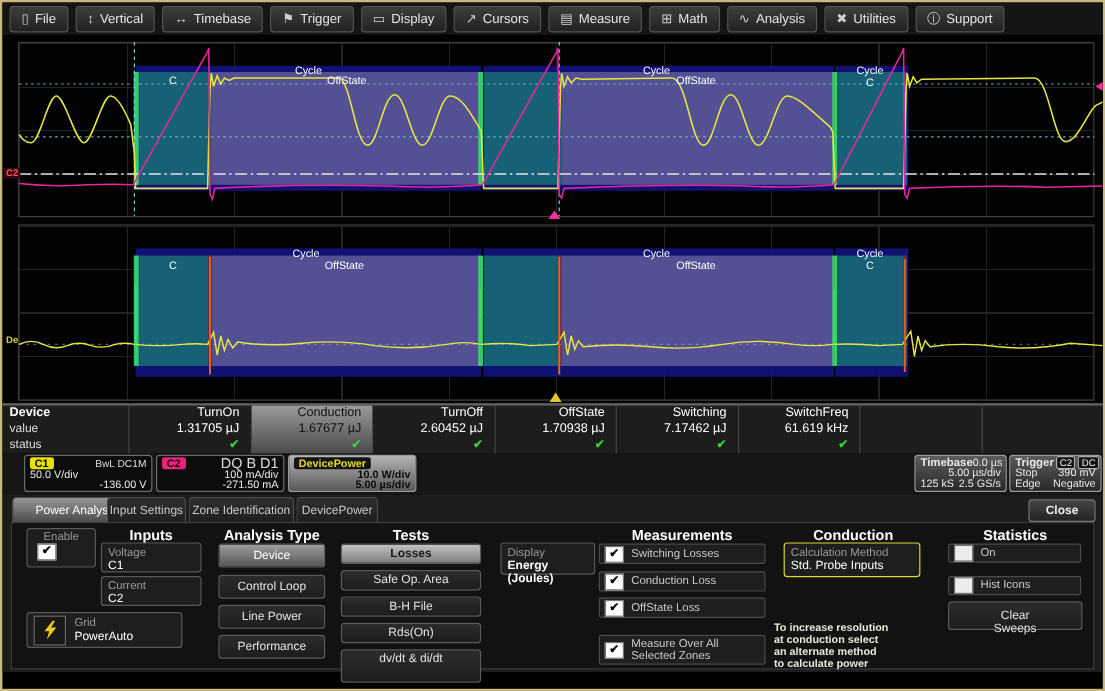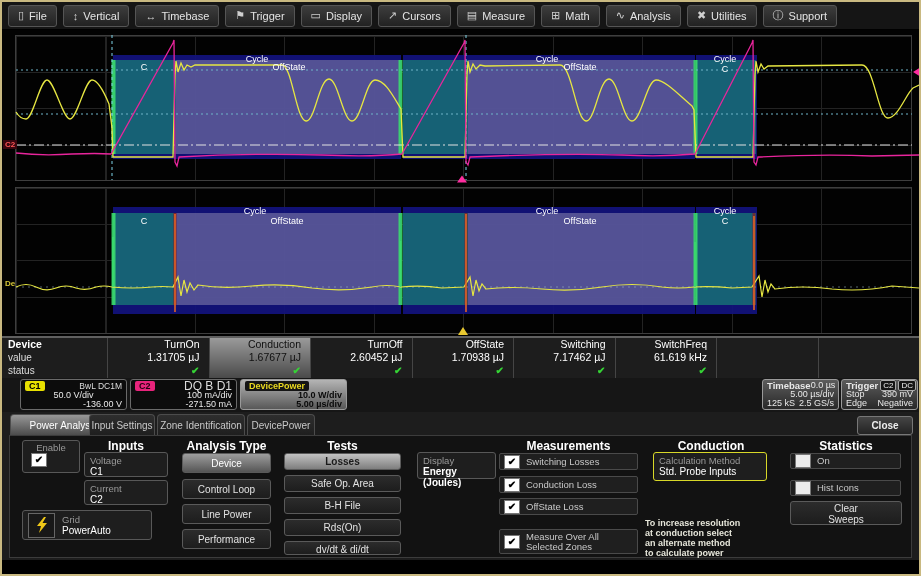--- a/index.html
+++ b/index.html
@@ -280,21 +280,21 @@
     <div class="mcol"></div>
     <div class="mcol"></div>
   </div>
 
   <div class="descbar">
     <div class="dbox" style="left:18px;width:107px;">
       <div class="drow">
           <span class="tag c1">C1</span>
           <span style="font-size:8.5px;color:#ddd;">BwL DC1M</span>
         </div>
-      <div class="drow" style="justify-content:center;">
+      <div class="drow" style="justify-content:flex-start;">
           <span>50.0 V/div</span>
         </div>
       <div class="drow" style="justify-content:flex-end;">
           <span>-136.00 V</span>
         </div>
     </div>
     <div class="dbox" style="left:128px;width:107px;">
       <div class="drow">
           <span class="tag c2">C2</span>
           <span style="font-size:12px;color:#ddd;">DQ B D1</span>
@@ -385,21 +385,21 @@
     <div class="abs btn sel1" style="left:180px;top:41px;width:89px;height:20px;line-height:19px;">Device</div>
     <div class="abs btn" style="left:180px;top:67px;width:89px;height:20px;line-height:19px;">Control Loop</div>
     <div class="abs btn" style="left:180px;top:92px;width:89px;height:20px;line-height:19px;">Line Power</div>
     <div class="abs btn" style="left:180px;top:117px;width:89px;height:20px;line-height:19px;">Performance</div>
 
     <div class="abs hdr" style="left:282px;top:29px;width:117px;">Tests</div>
     <div class="abs btn sel2" style="left:282px;top:41px;width:117px;height:17px;line-height:16px;">Losses</div>
     <div class="abs btn" style="left:282px;top:63px;width:117px;height:17px;line-height:16px;">Safe Op. Area</div>
     <div class="abs btn" style="left:282px;top:85px;width:117px;height:17px;line-height:16px;">B-H File</div>
     <div class="abs btn" style="left:282px;top:107px;width:117px;height:17px;line-height:16px;">Rds(On)</div>
-    <div class="abs btn" style="left:282px;top:129px;width:117px;height:14px;line-height:16px;">dv/dt &amp; di/dt</div>
+    <div class="abs btn" style="left:282px;top:129px;width:117px;height:28px;line-height:16px;">dv/dt &amp; di/dt</div>
 
     <div class="abs fieldbox" style="left:415px;top:40px;width:79px;height:27px;">
       <div class="flab">Display</div>
       <div class="fval" style="font-weight:bold;">Energy (Joules)</div>
     </div>
 
     <div class="abs hdr" style="left:497px;top:29px;width:139px;">Measurements</div>
     <div class="abs chkrow" style="left:497px;top:41px;width:139px;height:17px;">
       <span class="cb">✔</span>
       <span>Switching Losses</span>
@@ -431,20 +431,20 @@
 
     <div class="abs hdr" style="left:788px;top:29px;width:112px;">Statistics</div>
     <div class="abs chkrow" style="left:788px;top:41px;width:111px;height:16px;">
       <span class="cb empty"></span>
       <span>On</span>
     </div>
     <div class="abs chkrow" style="left:788px;top:68px;width:111px;height:16px;">
       <span class="cb empty"></span>
       <span>Hist Icons</span>
     </div>
-    <div class="abs btn" style="left:788px;top:89px;width:112px;height:24px;padding-top:1px;line-height:11px;">
+    <div class="abs btn" style="left:788px;top:89px;width:112px;height:24px;padding-top:6px;line-height:11px;">
       <div>Clear</div>
       <div>Sweeps</div>
     </div>
   </div>
 
 
 </div>
 
 </body></html>

